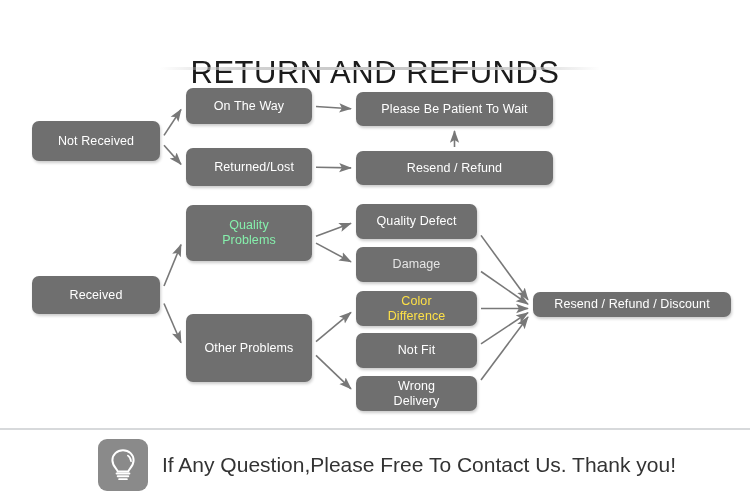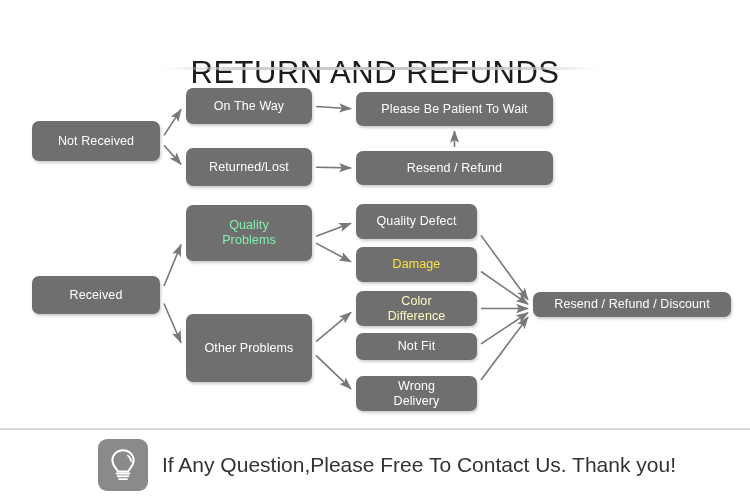--- a/index.html
+++ b/index.html
@@ -154,48 +154,48 @@
       </g>
   </svg>
 
   <div id="nodes">
       <div class="node" style="left: 32px; top: 121px; width: 128px; height: 40px; background: rgb(111, 111, 111); color: rgb(255, 255, 255);">
         <span>Not Received</span>
       </div>
       <div class="node" style="left: 186px; top: 88px; width: 126px; height: 36px; background: rgb(111, 111, 111); color: rgb(255, 255, 255);">
         <span>On The Way</span>
       </div>
-      <div class="node" style="left: 186px; top: 148px; width: 126px; height: 38px; background: rgb(111, 111, 111); color: rgb(255, 255, 255);">
+      <div class="node" style="left: 186px; top: 148px; width: 126px; height: 38px; background: rgb(111, 111, 111); color: rgb(255, 255, 255); justify-content: flex-end;">
         <span>Returned/Lost</span>
       </div>
       <div class="node" style="left: 356px; top: 92px; width: 197px; height: 34px; background: rgb(111, 111, 111); color: rgb(255, 255, 255);">
         <span>Please Be Patient To Wait</span>
       </div>
       <div class="node" style="left: 356px; top: 151px; width: 197px; height: 34px; background: rgb(111, 111, 111); color: rgb(255, 255, 255);">
         <span>Resend / Refund</span>
       </div>
       <div class="node" style="left: 32px; top: 276px; width: 128px; height: 38px; background: rgb(111, 111, 111); color: rgb(255, 255, 255);">
         <span>Received</span>
       </div>
       <div class="node" style="left: 186px; top: 205px; width: 126px; height: 56px; background: rgb(111, 111, 111); color: #86efac;">
         <span>Quality Problems</span>
       </div>
       <div class="node" style="left: 186px; top: 314px; width: 126px; height: 68px; background: rgb(111, 111, 111); color: rgb(255, 255, 255);">
         <span>Other Problems</span>
       </div>
       <div class="node" style="left: 356px; top: 204px; width: 121px; height: 35px; background: rgb(111, 111, 111); color: rgb(255, 255, 255);">
         <span>Quality Defect</span>
       </div>
-      <div class="node" style="left: 356px; top: 247px; width: 121px; height: 35px; background: rgb(111, 111, 111); color: #fde047;">
+      <div class="node" style="left: 356px; top: 247px; width: 121px; height: 35px; background: rgb(111, 111, 111); color: #e5e5e5;">
         <span>Damage</span>
       </div>
-      <div class="node" style="left: 356px; top: 291px; width: 121px; height: 35px; background: rgb(111, 111, 111); color: #fef9c3;">
+      <div class="node" style="left: 356px; top: 291px; width: 121px; height: 35px; background: rgb(111, 111, 111); color: #fde047;">
         <span>Color Difference</span>
       </div>
-      <div class="node" style="left: 356px; top: 333px; width: 121px; height: 27px; background: rgb(111, 111, 111); color: rgb(255, 255, 255); text-align: center;">
+      <div class="node" style="left: 356px; top: 333px; width: 121px; height: 35px; background: rgb(111, 111, 111); color: rgb(255, 255, 255); text-align: center;">
         <span>Not Fit</span>
       </div>
       <div class="node" style="left: 356px; top: 376px; width: 121px; height: 35px; background: rgb(111, 111, 111); color: rgb(255, 255, 255);">
         <span>Wrong Delivery</span>
       </div>
       <div class="node" style="left: 533px; top: 292px; width: 198px; height: 25px; background: rgb(111, 111, 111); color: rgb(255, 255, 255);">
         <span>Resend / Refund / Discount</span>
       </div>
     </div>
 

